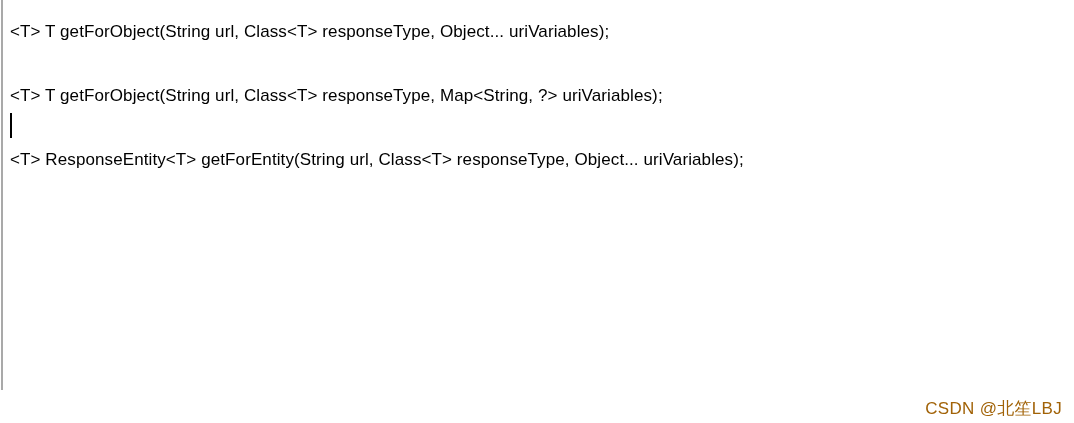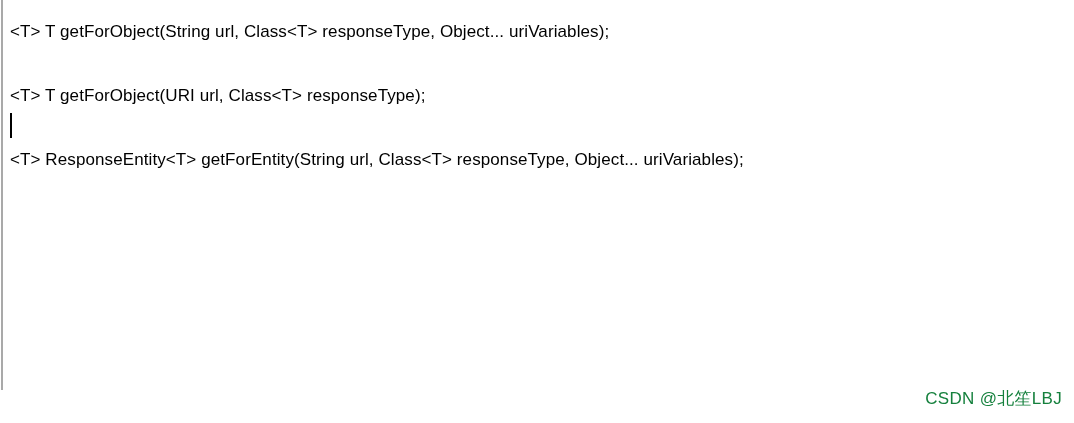--- a/index.html
+++ b/index.html
@@ -43,34 +43,34 @@
     position: absolute;
     left: 10px;
     top: 113px;
     width: 2px;
     height: 25px;
     background: #000000;
   }
   .watermark {
     position: absolute;
     right: 12px;
-    bottom: 13px;
+    bottom: 3px;
     font-size: 17px;
-    color: #15803d;
+    color: #a16207;
     letter-spacing: 0.3px;
   }
 </style>
 </head>
 <body>
 
 <div class="stage">
   <div class="left-border"></div>
 
   <div class="code-area">
     <div class="code-line">&lt;T&gt; T getForObject(String url, Class&lt;T&gt; responseType, Object... uriVariables);</div>
-    <div class="code-line">&lt;T&gt; T getForObject(URI url, Class&lt;T&gt; responseType);</div>
+    <div class="code-line">&lt;T&gt; T getForObject(String url, Class&lt;T&gt; responseType, Map&lt;String, ?&gt; uriVariables);</div>
     <div class="code-line">&lt;T&gt; ResponseEntity&lt;T&gt; getForEntity(String url, Class&lt;T&gt; responseType, Object... uriVariables);</div>
   </div>
 
   <div class="caret"></div>
 
   <div class="watermark">CSDN @北笙LBJ</div>
 </div>
 
 </body></html>

